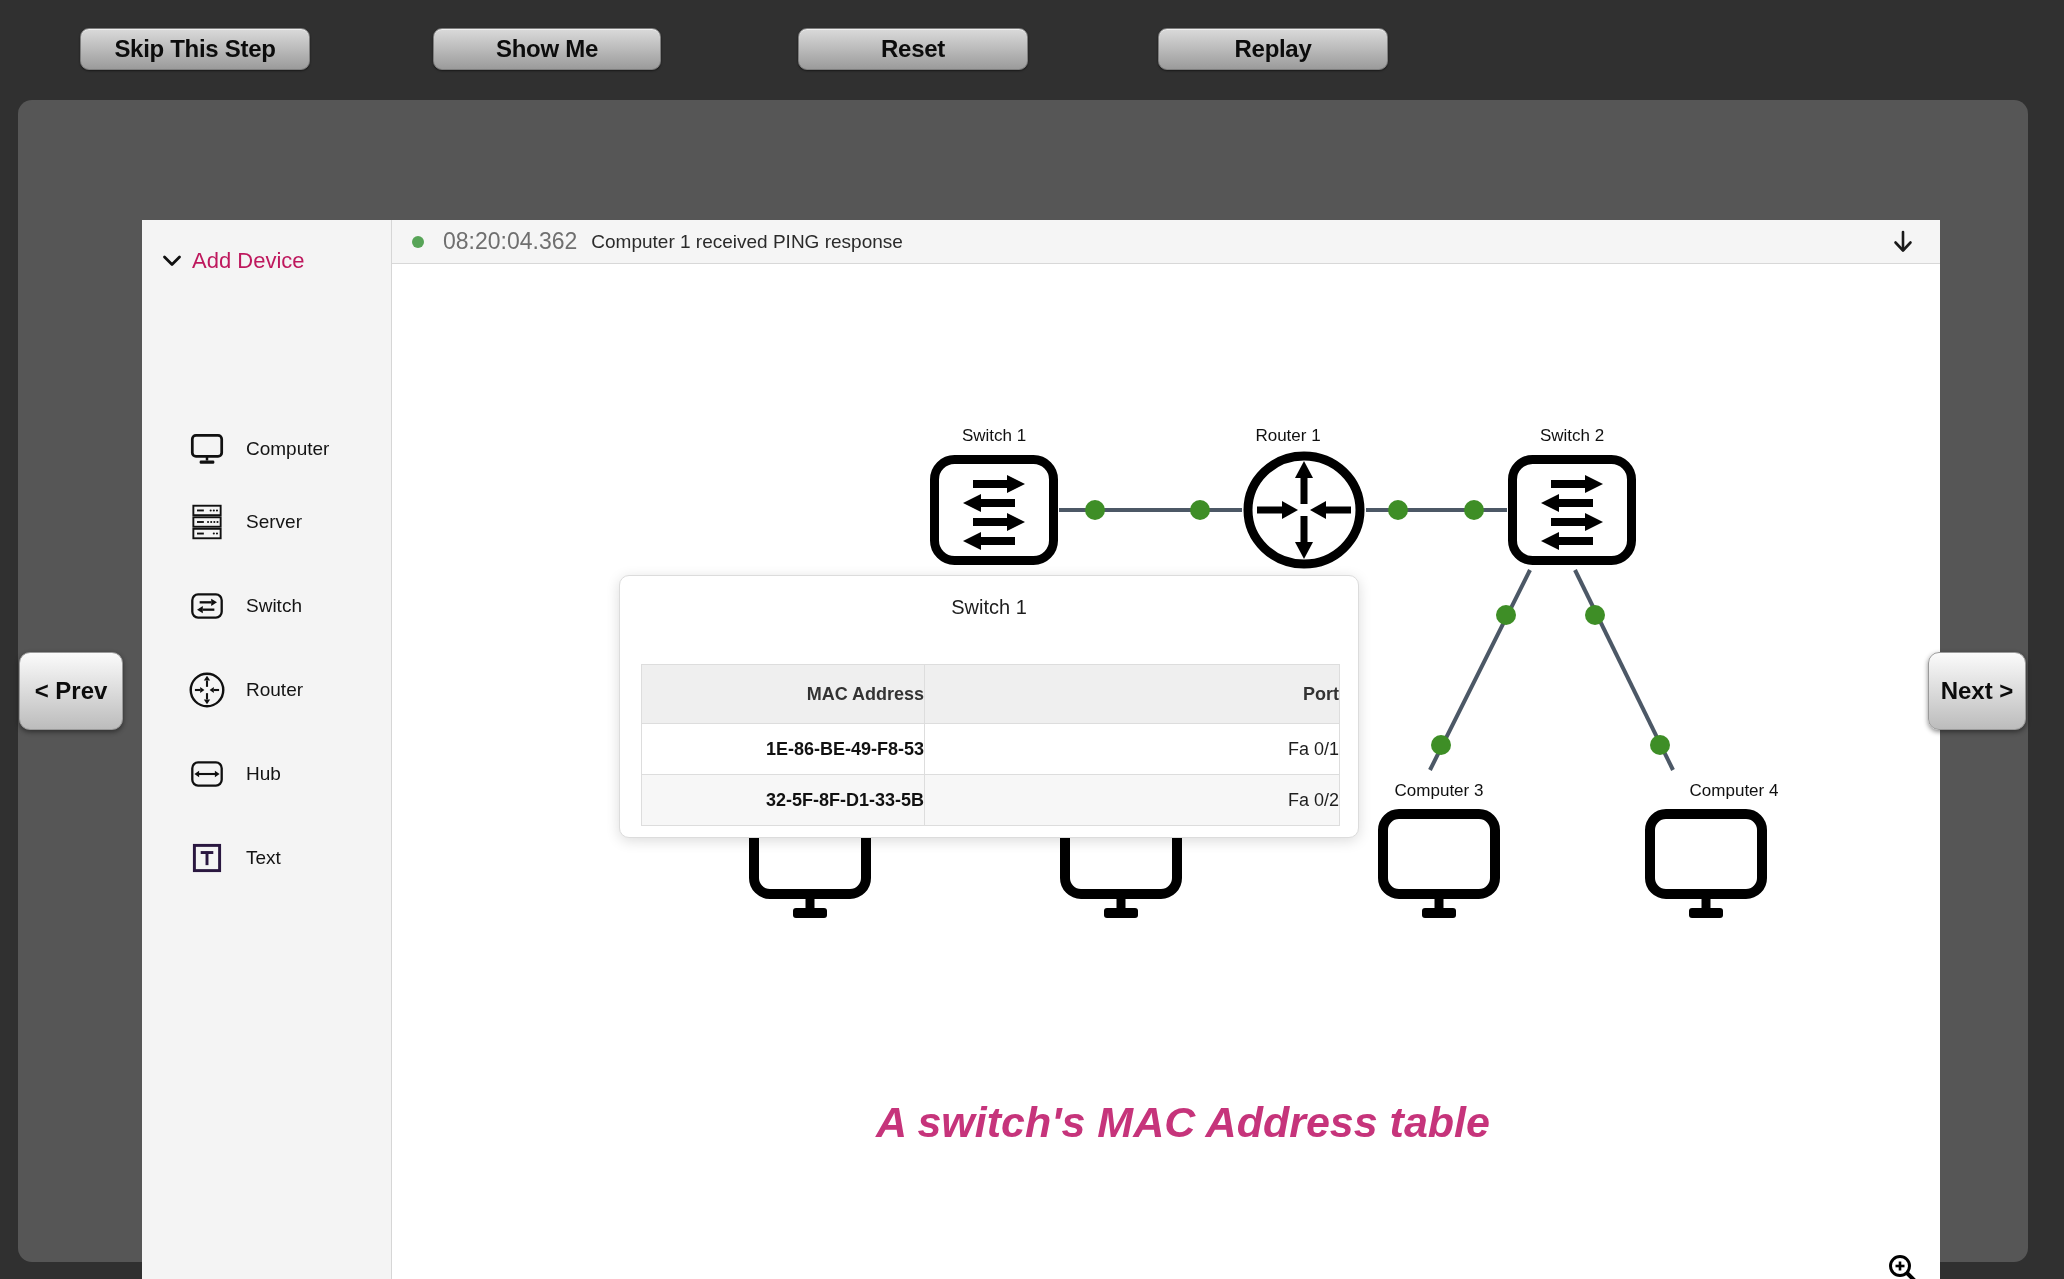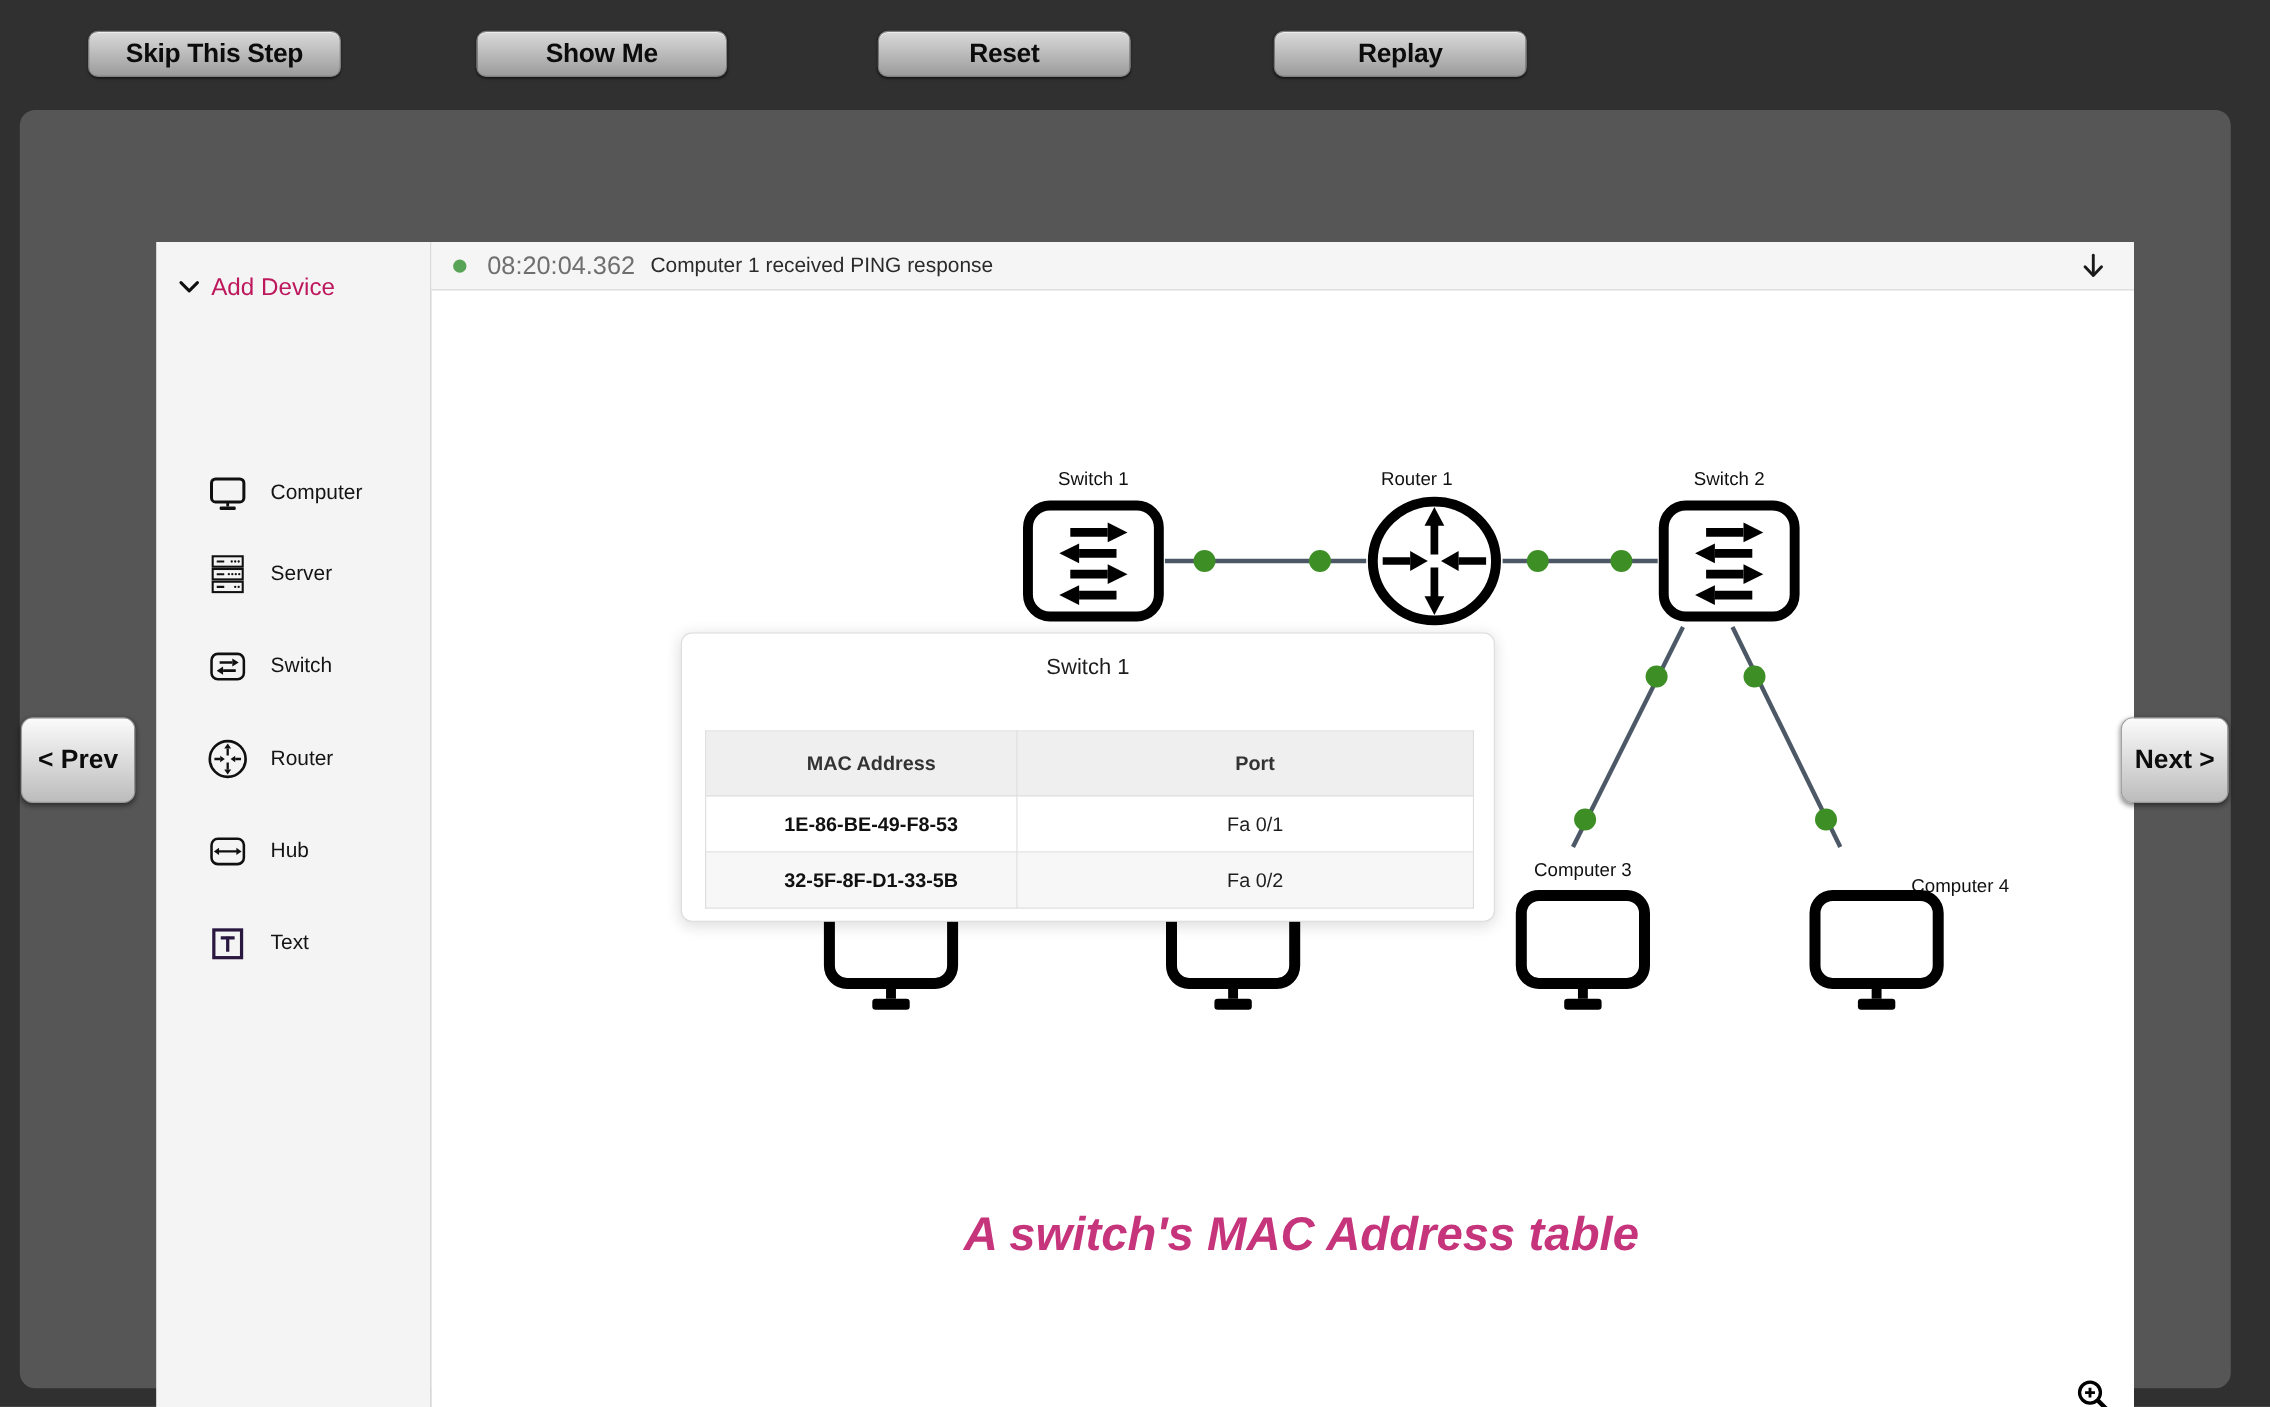--- a/index.html
+++ b/index.html
@@ -70,21 +70,21 @@
   .popup {
     position:absolute; left:227px; top:355px; width:740px; height:263px;
     background:#ffffff; border:1px solid #dcdcdc; border-radius:10px;
     box-shadow:0 3px 14px rgba(0,0,0,.14); z-index:5;
   }
   .popup-title { margin-top:20px; text-align:center; font-size:20px; color:#1d1d1d; }
   .mac-table {
     position:absolute; left:21px; top:88px; width:698px;
     border-collapse:collapse; table-layout:fixed; font-size:18px;
   }
-  .mac-table th, .mac-table td { border:1px solid #dddddd; text-align:center; padding-left:18px; }
+  .mac-table th, .mac-table td { border:1px solid #dddddd; text-align:right; padding-left:18px; }
   .mac-table th { background:#efefef; color:#333; font-weight:bold; height:59px; }
   .mac-table td { height:51px; color:#1e1e1e; }
   .mac-table td.mac { font-weight:bold; color:#111; }
   .mac-table tr.alt td { background:#f7f7f7; }
   .col1 { width:283px; } .col2 { width:415px; }
 
   
   .caption {
     position:absolute; left:791px; top:878px; transform:translateX(-50%);
     font-size:43px; font-weight:bold; font-style:italic; color:#c6347b;
@@ -226,21 +226,21 @@
       <circle cx="1114" cy="395" r="10" fill="#3e8e26"></circle>
       <circle cx="1049" cy="525" r="10" fill="#3e8e26"></circle>
       <circle cx="1203" cy="395" r="10" fill="#3e8e26"></circle>
       <circle cx="1268" cy="525" r="10" fill="#3e8e26"></circle>
     </svg>
 
     <div class="dev-label" style="left:602px; top:206px;">Switch 1</div>
     <div class="dev-label" style="left:896px; top:206px;">Router 1</div>
     <div class="dev-label" style="left:1180px; top:206px;">Switch 2</div>
     <div class="dev-label" style="left:1047px; top:561px;">Computer 3</div>
-    <div class="dev-label" style="left:1390px; top:561px;margin-top:15px;">Computer 4</div>
+    <div class="dev-label" style="left:1342px; top:561px;">Computer 4</div>
 
     <div class="device" style="left:537px; top:234px;">
       <svg width="130" height="112" viewBox="0 0 130 112">
         <rect x="5.5" y="5.5" width="119" height="101" rx="20" fill="#ffffff" stroke="#000" stroke-width="9"></rect>
         <line x1="44" y1="30" x2="78" y2="30" stroke="#000" stroke-width="8"></line>
           <polygon points="78,21 78,39 96,30" fill="#000"></polygon>
         <line x1="86" y1="49" x2="52" y2="49" stroke="#000" stroke-width="8"></line>
           <polygon points="52,40 52,58 34,49" fill="#000"></polygon>
         <line x1="44" y1="68" x2="78" y2="68" stroke="#000" stroke-width="8"></line>
           <polygon points="78,59 78,77 96,68" fill="#000"></polygon>

